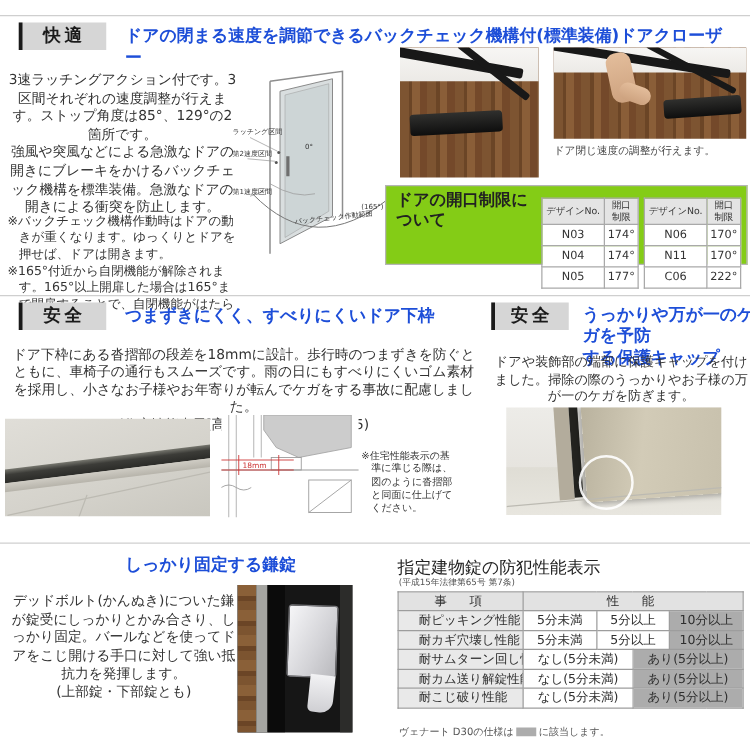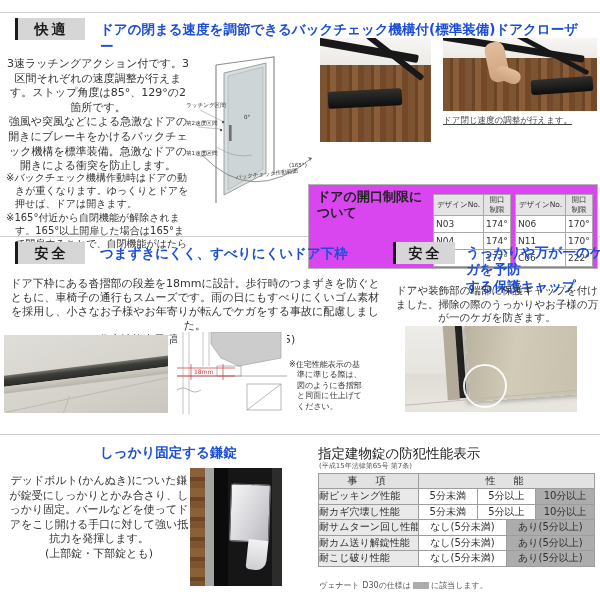--- a/index.html
+++ b/index.html
@@ -9,40 +9,40 @@
   .hr { position:absolute; left:0; width:600px; height:1px; background:#cfcfcf; }
   .abs { position:absolute; }
 
   .sec-label { position:absolute; width:70px; height:22px; background:#d6d6d6;
                border-left:3px solid #1a1a1a; font-size:14px; font-weight:bold; color:#1a1a1a;
                text-align:center; line-height:22px; letter-spacing:3px; }
   .sec-title { position:absolute; font-size:13.5px; font-weight:bold; color:#1d4ed8; line-height:17px; }
 
   .body-txt { position:absolute; font-size:11px; line-height:14.6px; color:#333; white-space:pre-line;text-align:center; }
   .note-txt { font-size:10px; line-height:12.8px; color:#333; padding-left:9px; text-indent:-9px; margin-top:2px; }
-  .cap-txt  { position:absolute; font-size:8.5px; color:#444;text-decoration:underline; }
+  .cap-txt  { position:absolute; font-size:8.5px; color:#444; }
 
   
-  .restrict-box { position:absolute; left:308px; top:148px; width:290px; height:85px;
-                  border:1px solid #b5b5b5; background:#d946ef;margin-top:36px; }
+  .restrict-box { position:absolute; left:308px; top:148px; width:290px; height:64px;
+                  border:1px solid #b5b5b5; background:#84cc16; }
   .restrict-title { position:absolute; left:8px; top:4px; width:110px; font-size:13px; font-weight:bold; line-height:16px; color:#222; }
   .restrict-body  { position:absolute; left:7px; top:38px; width:110px; font-size:7.6px; line-height:9.6px; color:#333; }
   table.mini { position:absolute; border-collapse:collapse; font-size:9px; color:#333; }
   table.mini th { background:#e4e4e4; font-weight:normal; font-size:7.5px; color:#333;
                   border:1px solid #a9a9a9; height:12px; padding:0 2px; }
-  table.mini td { border:1px solid #a9a9a9; text-align:left; height:17px; padding:0 2px; background:#fff; }
+  table.mini td { border:1px solid #a9a9a9; text-align:center; height:17px; padding:0 2px; background:#fff; }
 
   
   .sec-tbl-title { position:absolute; left:318px; top:445px; font-size:13.5px; font-weight:normal; color:#222; }
   .sec-tbl-sub   { position:absolute; left:319px; top:461px; font-size:7px; color:#555; }
   table.sec { position:absolute; left:318px; top:473px; border-collapse:collapse; font-size:10px; color:#2e2e2e; table-layout:fixed; width:276px; }
   table.sec th { background:#e2e2e2; font-weight:normal; border:1px solid #9d9d9d; height:15px; font-size:10px; letter-spacing:4px; }
   table.sec td { border:1px solid #9d9d9d; height:15.5px; text-align:center; padding:0 1px;
                  white-space:nowrap; overflow:hidden; }
-  table.sec td.item { background:#e9e9e9; text-align:left; padding-left:0; }
+  table.sec td.item { background:#e9e9e9; text-align:left; padding-left:16px; }
   table.sec td.hl { background:#acacac; }
   table.sec td.ship { background:#c2c2c2; }
   .tbl-foot { position:absolute; left:319px; top:580px; font-size:8px; color:#555; }
   .swatch { display:inline-block; width:16px; height:7px; background:#acacac; margin:0 2px; vertical-align:middle; }
 
   
   .photo { position:absolute; overflow:hidden; }
   .wood-bg { background:
       repeating-linear-gradient(90deg,#7d5431 0 7px,#6b4526 7px 10px,#8a5e38 10px 16px,#74492a 16px 22px); }
   .ceiling { position:absolute; left:0; top:0; width:100%; height:27px; background:linear-gradient(#f7f6f4,#eceae6); }

